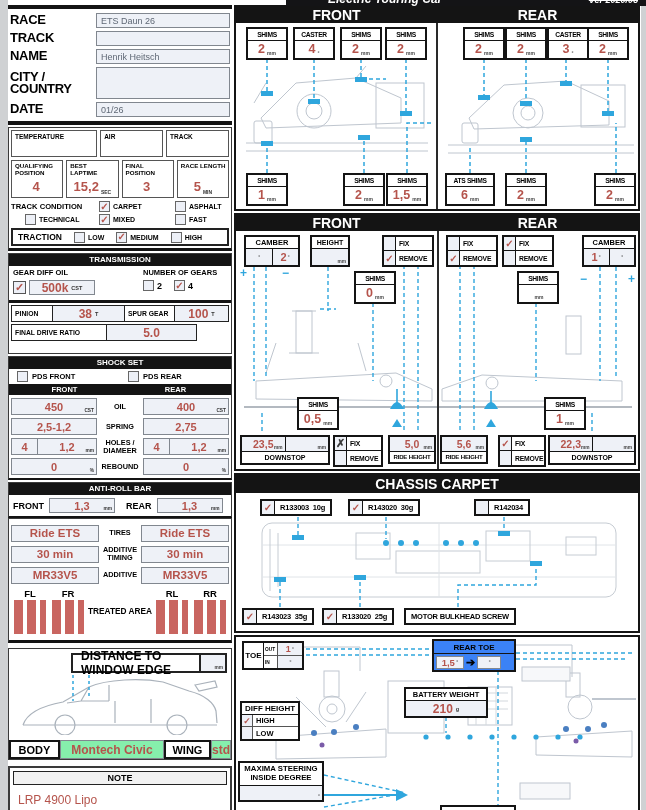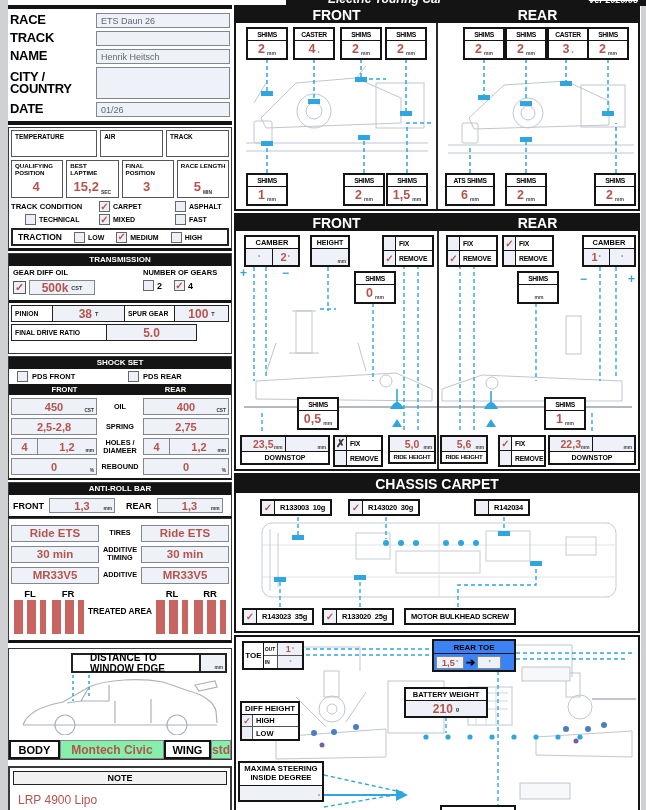--- a/index.html
+++ b/index.html
@@ -71,21 +71,21 @@
 .tire-box{width:88px;height:17px;background:#eef1f7;border:1px solid #81878f;display:flex;align-items:center;justify-content:center}
 .tire-box .rv{font-size:11.5px}
 .tread{display:flex;align-items:flex-start;margin:4px 2px 6px}
 .wheel{width:38px;text-align:center}
 .wlab{font-size:9.5px;font-weight:bold;height:12px}
 .bars{height:34px;margin:0 3px;background:repeating-linear-gradient(90deg,#c96560 0,#c96560 8px,#b4544f 8px,#9.5px,#c96560 9px,#c96560 9px,#fff 9px,#fff 13px)}
 .bars{background:repeating-linear-gradient(90deg,#c96560 0,#c96560 9px,#fff 9px,#fff 13px)}
 .tread-lab{flex:1;text-align:center;font-size:8.3px;font-weight:bold;align-self:center}
 .lc-win{border:1px solid #3a3a3a;margin-top:5px;background:#fff;padding-top:4px}
 .winbox{margin-left:62px;width:156px;height:20px;border:2px solid #222;display:flex;align-items:stretch}
-.winlab{flex:1;font-size:10px;font-weight:bold;display:flex;align-items:center;padding-left:17px}
+.winlab{flex:1;font-size:12px;font-weight:bold;display:flex;align-items:center;padding-left:8px}
 .winval{width:26px;border-left:2px solid #222;background:#eef1f7;position:relative}
 .bodyrow{display:flex;height:19px;margin-top:1px}
 .bcell-l{border:2px solid #141414;font-size:11px;font-weight:bold;display:flex;align-items:center;justify-content:center;background:#fff}
 .bcell-v{background:#86efac;border:1px solid #81878f;display:flex;align-items:center;justify-content:center}
 .bcell-v .rv{font-size:12px}
 .notesec{border:2px solid #3a3a3a;margin-top:6px;height:146px;background:#fff}
 .notehdr{margin:3px;border:1.5px solid #222;background:#f2f2f2;text-align:center;font-size:9px;font-weight:bold;line-height:13px;height:14px}
 .notebody{padding:3px 8px;font-size:12px;color:#b5544c;line-height:1.55}
 
 #rightcol{position:absolute;left:234px;top:5px;width:406px}
@@ -347,21 +347,21 @@
             <span class="shu">CST</span>
           </div>
         <div class="sh-lab">OIL</div>
         <div class="sh-box">
             <span class="rv">400</span>
             <span class="shu">CST</span>
           </div>
       </div>
       <div class="sh-row">
         <div class="sh-box">
-            <span class="rv">2,5-2,8</span>
+            <span class="rv">2,5-1,2</span>
           </div>
         <div class="sh-lab">SPRING</div>
         <div class="sh-box">
             <span class="rv">2,75</span>
           </div>
       </div>
       <div class="sh-row">
         <div class="sh-box" style="padding:0">
           <div class="sh-c1">
               <span class="rv">4</span>

